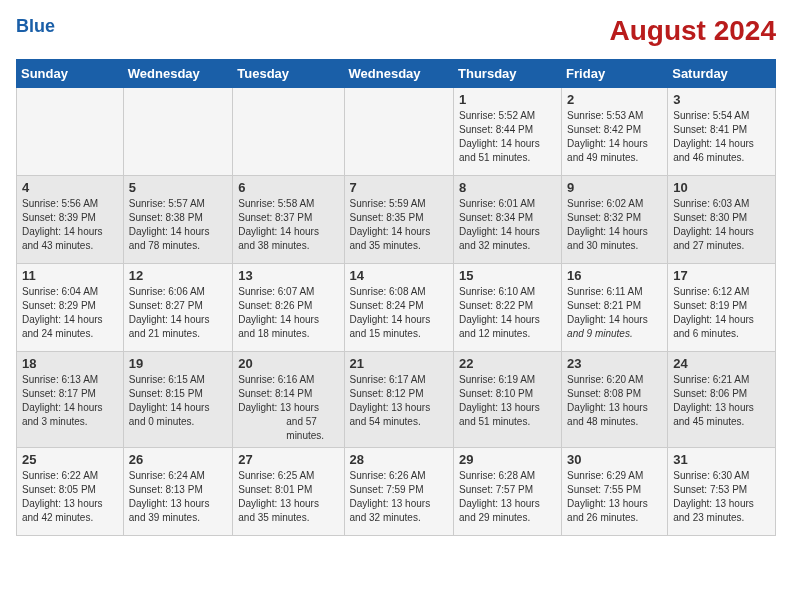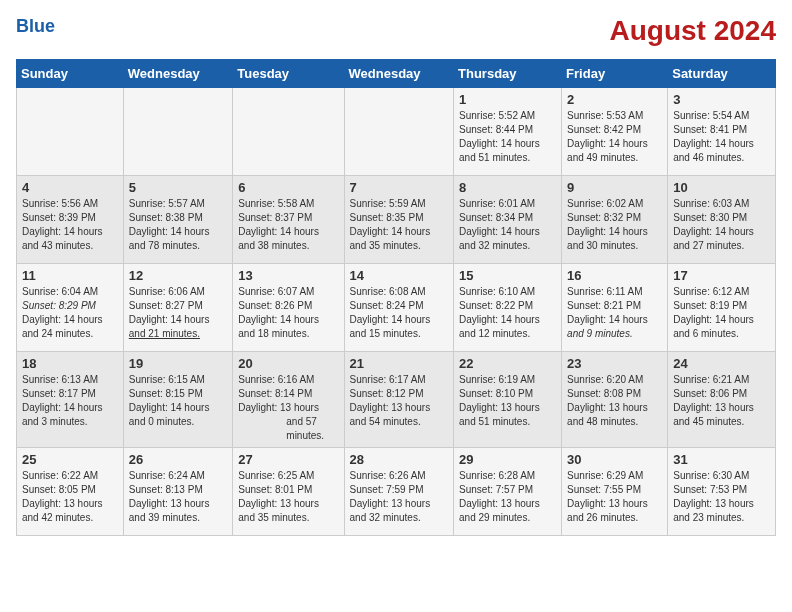--- a/index.html
+++ b/index.html
@@ -216,32 +216,32 @@
             <span style="display: block;">Daylight: 14 hours</span>
             <span style="display: block;">and 27 minutes.</span>
           </div>
         </td>
       </tr>
       <tr>
         <td>
           <span class="day-number">11</span>
           <div class="day-info">
             <span style="display: block;">Sunrise: 6:04 AM</span>
-            <span style="display: block; font-style: italic;">Sunset: 8:29 PM</span>
+            <span style="display: block;">Sunset: 8:29 PM</span>
             <span style="display: block;">Daylight: 14 hours</span>
             <span style="display: block;">and 24 minutes.</span>
           </div>
         </td>
         <td>
           <span class="day-number">12</span>
           <div class="day-info">
             <span style="display: block;">Sunrise: 6:06 AM</span>
             <span style="display: block;">Sunset: 8:27 PM</span>
             <span style="display: block;">Daylight: 14 hours</span>
-            <span style="display: block; text-decoration: underline;">and 21 minutes.</span>
+            <span style="display: block;">and 21 minutes.</span>
           </div>
         </td>
         <td>
           <span class="day-number">13</span>
           <div class="day-info">
             <span style="display: block;">Sunrise: 6:07 AM</span>
             <span style="display: block;">Sunset: 8:26 PM</span>
             <span style="display: block;">Daylight: 14 hours</span>
             <span style="display: block;">and 18 minutes.</span>
           </div>

